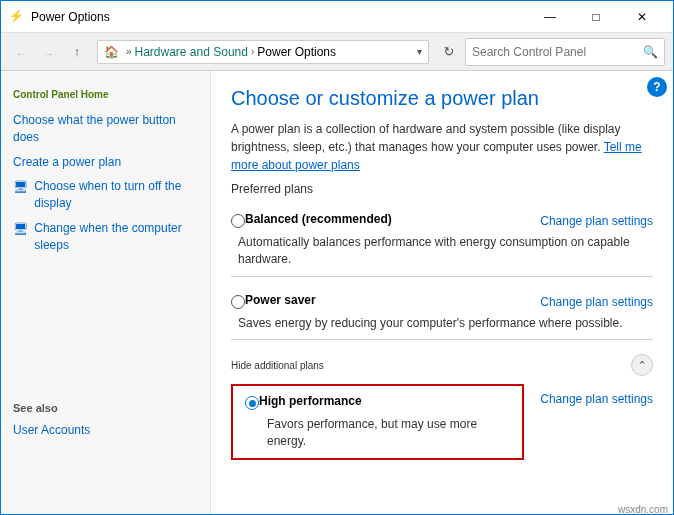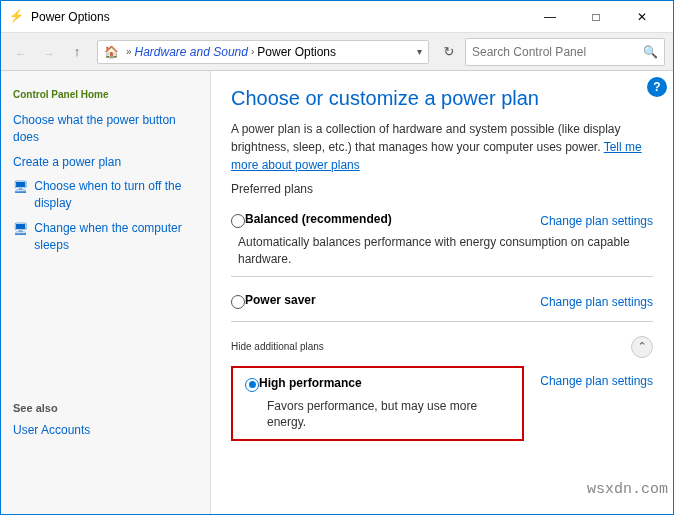--- a/index.html
+++ b/index.html
@@ -16,21 +16,21 @@
     .titlebar-btn { width: 46px; height: 32px; border: none; background: transparent; cursor: pointer; font-size: 12px; display: flex; align-items: center; justify-content: center; color: #000; }
 
     
     .navbar { background: #f0f0f0; height: 38px; display: flex; align-items: center; padding: 0 8px; gap: 4px; border-bottom: 1px solid #d0d0d0; flex-shrink: 0; }
     .nav-btn { width: 24px; height: 24px; border: 1px solid transparent; background: transparent; cursor: pointer; border-radius: 2px; display: flex; align-items: center; justify-content: center; color: #555; font-size: 11px; }
     .nav-btn.disabled { color: #bbb; cursor: default; }
     .nav-up { font-size: 13px; }
     .breadcrumb-bar { flex: 1; height: 24px; border: 1px solid #ccc; background: #fff; display: flex; align-items: center; padding: 0 6px; border-radius: 2px; font-size: 12px; margin: 0 4px; }
     .breadcrumb-icon { margin-right: 4px; }
     .bc-sep { color: #555; margin: 0 3px; font-size: 10px; }
-    .bc-link { color: #1d4ed8; cursor: pointer; text-decoration: none; font-style: italic; }
+    .bc-link { color: #0f766e; cursor: pointer; text-decoration: none; }
     .bc-current { color: #000; }
     .bc-chevron { margin-left: auto; color: #555; font-size: 10px; }
     .refresh-btn { width: 24px; height: 24px; border: 1px solid transparent; background: transparent; cursor: pointer; display: flex; align-items: center; justify-content: center; color: #555; font-size: 13px; border-radius: 2px; }
     .search-box { width: 200px; height: 28px; border: 1px solid #ccc; background: #fff; display: flex; align-items: center; padding: 0 6px; border-radius: 2px; }
     .search-box input { border: none; outline: none; font-size: 12px; flex: 1; background: transparent; color: #888; }
     .search-icon { color: #555; font-size: 12px; }
 
     
     .main-layout { display: flex; flex: 1; overflow: hidden; }
 
@@ -58,21 +58,21 @@
     .plan-divider { border: none; border-top: 1px solid #d0d0d0; margin: 8px 0; }
 
     
     .hide-plans-bar { display: flex; align-items: center; justify-content: space-between; padding: 6px 0 8px; cursor: pointer; }
     .hide-plans-label { font-size: 10px; color: #333; }
     .chevron-circle { width: 22px; height: 22px; border: 1px solid #ccc; border-radius: 50%; background: #f0f0f0; display: flex; align-items: center; justify-content: center; font-size: 11px; color: #555; }
 
     
     .high-perf-box { border: 2px solid #cc0000; padding: 8px 12px; margin-bottom: 4px; }
 
-    .watermark { position: fixed; bottom: 17px; right: 6px; font-size: 15px; color: #888; font-family: Liberation Mono, monospace; }
+    .watermark { position: fixed; bottom: 0; right: 6px; font-size: 10px; color: #888; }
   </style>
 </head>
 <body>
 
 <div class="window">
 
   <div class="titlebar">
     <span class="titlebar-icon">⚡</span>
     <span class="titlebar-title">Power Options</span>
     <div class="titlebar-controls">
@@ -154,20 +154,21 @@
       <hr class="plan-divider">
 
       <div class="plan-section">
         <div class="plan-item">
           <div class="plan-item-left">
             <div class="plan-radio"></div>
             <span class="plan-name">Power saver</span>
           </div>
           <a class="plan-settings-link">Change plan settings</a>
         </div>
+        <p class="plan-desc">Saves energy by reducing your computer's performance where possible.</p>
       </div>
 
       <hr class="plan-divider">
 
       <div class="hide-plans-bar">
         <span class="hide-plans-label">Hide additional plans</span>
         <div class="chevron-circle">⌃</div>
       </div>
 
       <div style="display:flex; align-items:flex-start; justify-content:space-between;">

